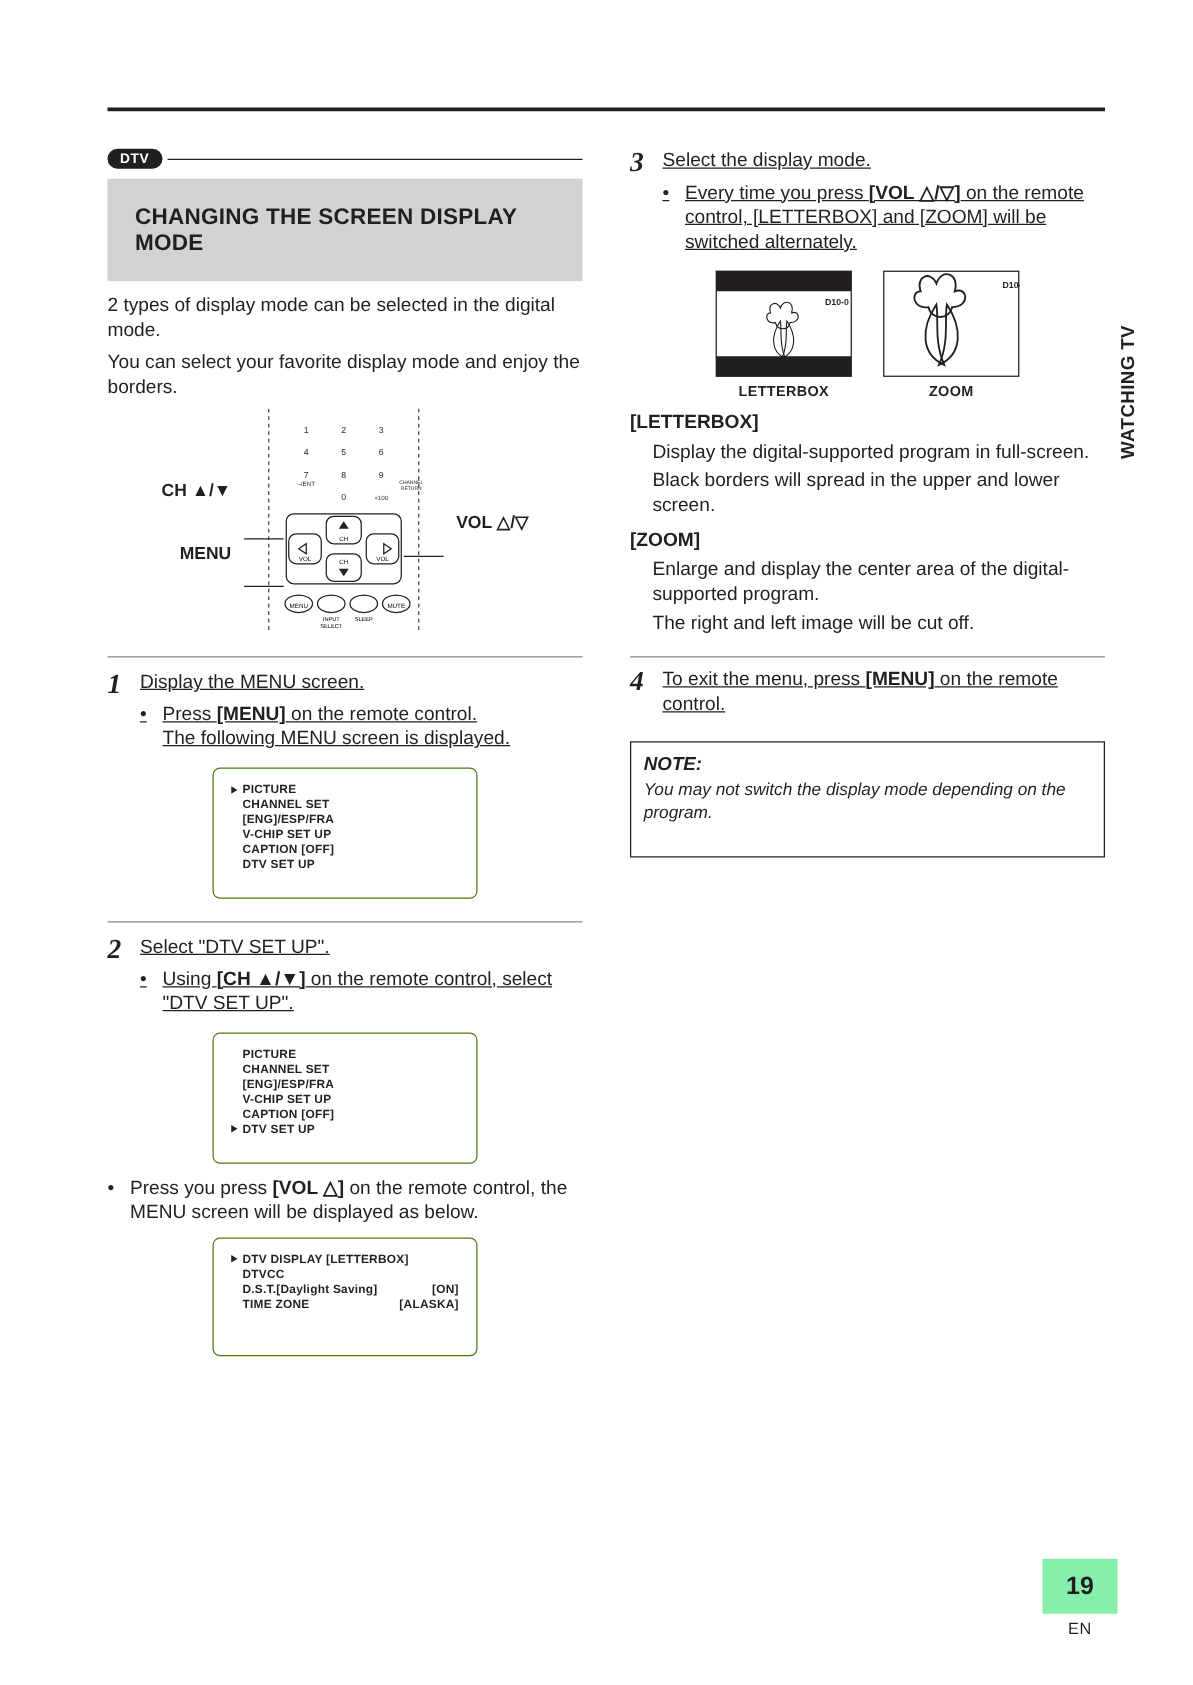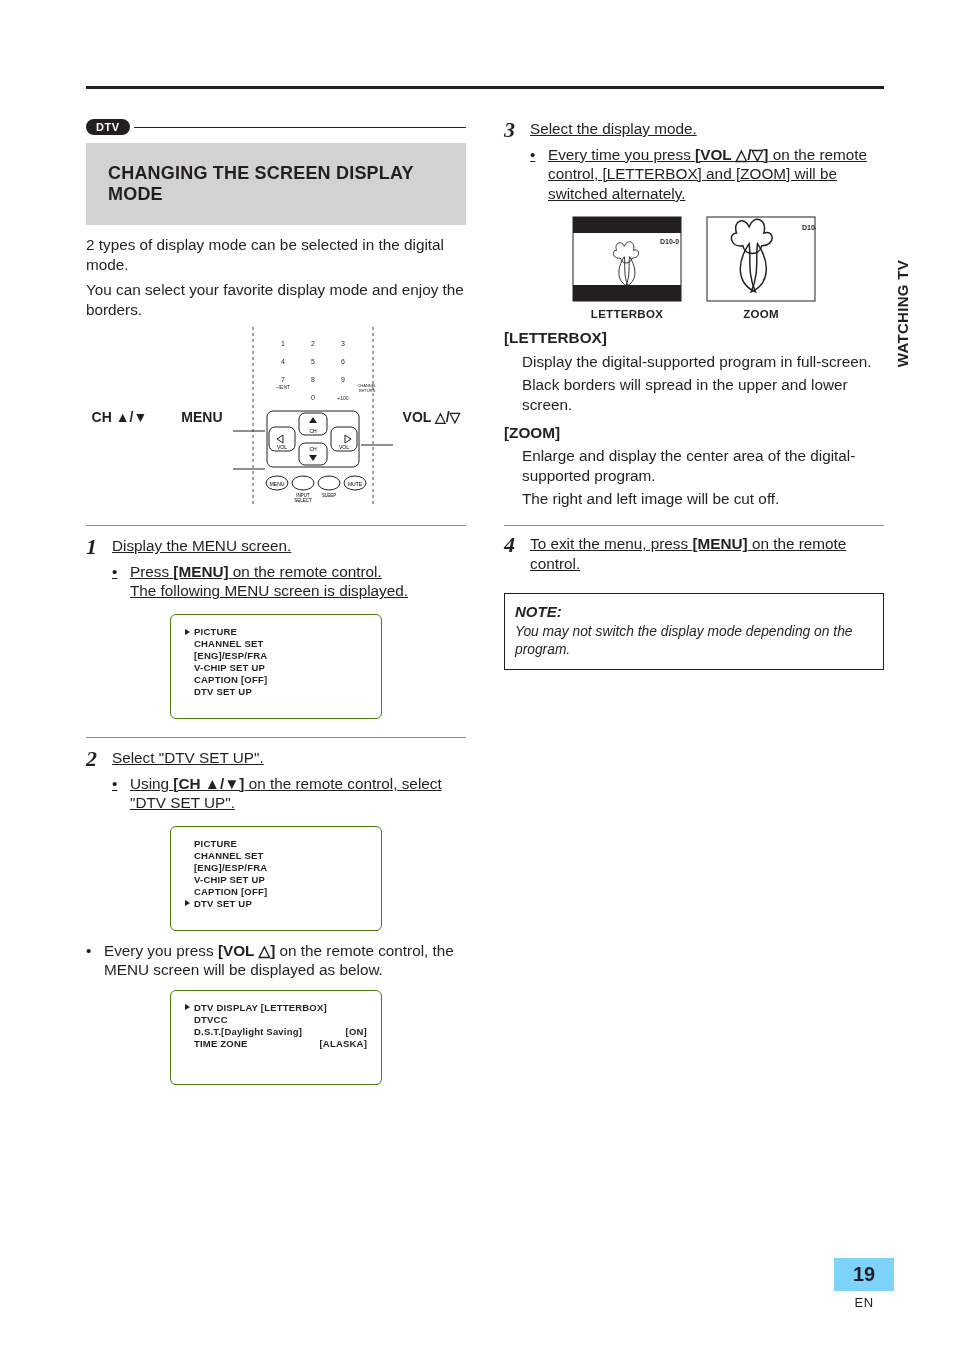--- a/index.html
+++ b/index.html
@@ -40,34 +40,34 @@
   .menu-box .sp { width: 5px; }
 
   
   .menu-box .kv { display: flex; justify-content: space-between; align-items: center; gap: 8px; }
 
   
   .sub-title { font-weight: bold; margin: 8px 0 2px; }
   .indent { margin-left: 18px; }
   .indent p { margin: 4px 0; }
 
-  .note-box { border: 1px solid #231f20; padding: 6px 10px 10px; margin-top: 14px; }
+  .note-box { border: 1px solid #231f20; padding: 6px 10px 26px; margin-top: 14px; }
   .note-box .note-head { font-style: italic; font-weight: bold; font-family: Arial, sans-serif; font-size: 15px; margin: 2px 0 2px; }
   .note-box .note-body { font-style: italic; font-size: 13.8px; line-height: 1.28; margin: 0; }
 
   
   .modes { display: flex; justify-content: center; gap: 24px; margin: 10px 0 6px; }
   .mode { text-align: center; font-weight: bold; }
   .mode svg { display: block; margin: 0 auto 6px; }
   .mode .cap { font-size: 11.5px; letter-spacing: .3px; }
 
   
   .side-tab { position: absolute; right: 60px; top: 260px; transform: rotate(-90deg); transform-origin: right top; font-size: 15px; font-weight: bold; letter-spacing: .3px; }
   .page-num-box { position: absolute; right: 60px; bottom: 38px; text-align: center; }
-  .page-num-box .bar { width: 60px; height: 33px; background: #7dd3fc; display: flex; align-items: center; justify-content: center; font-weight: bold; font-size: 20px; color: #231f20; }
+  .page-num-box .bar { width: 60px; height: 44px; background: #86efac; display: flex; align-items: center; justify-content: center; font-weight: bold; font-size: 20px; color: #231f20; }
   .page-num-box .en { font-size: 13px; margin-top: 4px; letter-spacing: .5px; }
 
   
   .right-step { border-top: 1px solid #888; margin-top: 16px; padding-top: 8px; }
 
 </style>
 </head>
 <body>
 
 <div class="page">
@@ -84,21 +84,21 @@
 
       <div class="heading-bar">
         <h1>CHANGING THE SCREEN DISPLAY MODE</h1>
       </div>
 
       <p>2 types of display mode can be selected in the digital mode.</p>
       <p>You can select your favorite display mode and enjoy the borders.</p>
 
       <div class="remote-wrap">
         <div class="remote-box">
-          <div style="display:flex;flex-direction:row;align-items:flex-end;gap:34px;margin-right:4px;">
+          <div style="display:flex;flex-direction:column;align-items:flex-end;gap:34px;margin-right:4px;">
             <span class="remote-lbl">CH ▲/▼</span>
             <span class="remote-lbl">MENU</span>
           </div>
           <svg width="160" height="180" viewBox="0 0 160 180">
 
             <line x1="20" y1="0" x2="20" y2="180" stroke="#444" stroke-width="1" stroke-dasharray="3 3"></line>
             <line x1="140" y1="0" x2="140" y2="180" stroke="#444" stroke-width="1" stroke-dasharray="3 3"></line>
 
             <g font-family="Arial" font-size="7" text-anchor="middle" fill="#231f20" stroke="#231f20" stroke-width="0">
               <g>
@@ -246,21 +246,21 @@
           </div>
         <div class="row">
             <span class="cursor"></span>
             <span>DTV SET UP</span>
           </div>
       </div>
 
       <ul class="bullets" style="margin-top:10px;">
         <li>
             <span class="dot">•</span>
-            <span><span>Every you press </span><span class="bold">[VOL △]</span><span> on the remote control, the MENU screen will be displayed as below.</span></span>
+            <span><span>Press you press </span><span class="bold">[VOL △]</span><span> on the remote control, the MENU screen will be displayed as below.</span></span>
           </li>
       </ul>
 
       <div class="menu-box" style="padding-bottom:34px;">
         <div class="row kv">
             <span style="display:flex;gap:4px;align-items:center;">
               <span class="cursor"></span>
               <span>DTV DISPLAY [LETTERBOX]</span>
             </span>
             <span></span>

